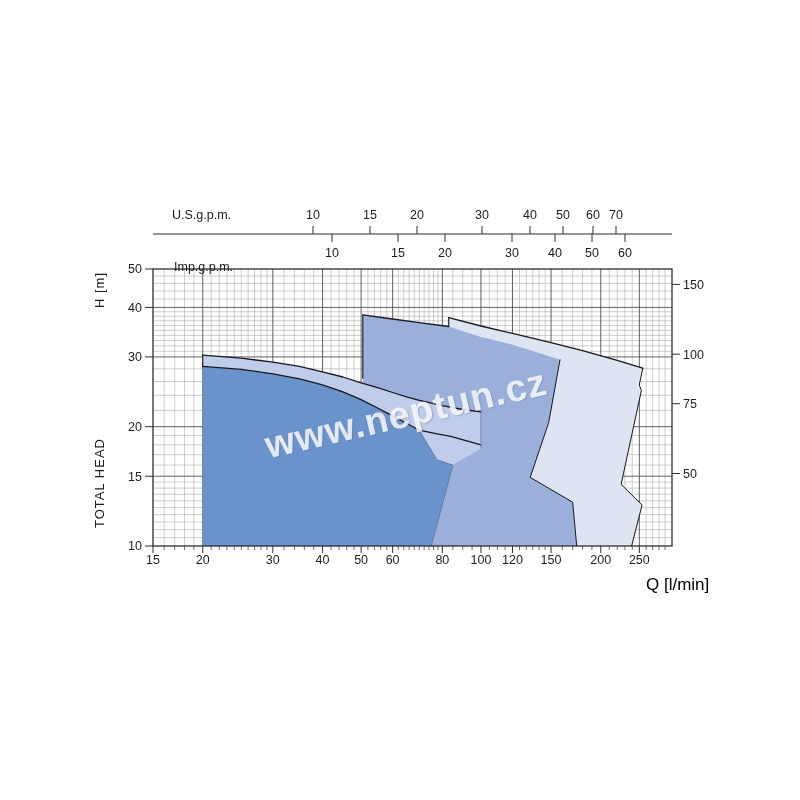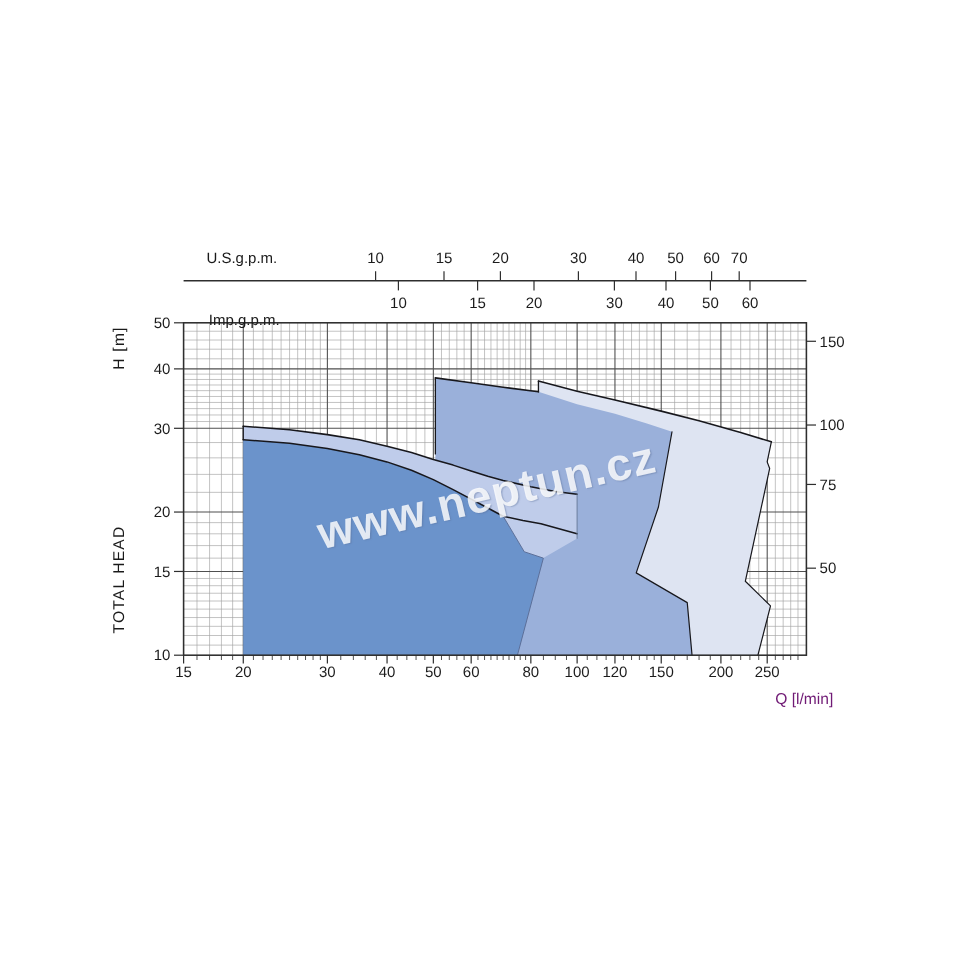--- a/index.html
+++ b/index.html
@@ -2,21 +2,21 @@
 <html><head>
 <meta charset="utf-8">
 <style>
   html,body{margin:0;padding:0;background:#fff;}
   .page{position:relative;width:800px;height:800px;background:#ffffff;overflow:hidden;
         font-family:"Liberation Sans",sans-serif;}
   #chart-svg{position:absolute;left:0;top:0;}
   svg text{font-family:"Liberation Sans",sans-serif;font-size:12.5px;fill:#1c1c1c;}
   .abs{position:absolute;white-space:nowrap;}
   .scale-title{font-size:12.5px;color:#1a1a1a;}
-  .axis-title{font-size:13px;color:#701a75;}
+  .axis-title{font-size:17px;color:#000000;}
   .vlabel{position:absolute;white-space:nowrap;transform:translate(-50%,-50%) rotate(-90deg);
           font-size:13px;color:#1a1a1a;letter-spacing:1px;}
   .watermark{position:absolute;left:406px;top:414px;white-space:nowrap;
              transform:translate(-50%,-50%) rotate(-13deg);
              font-size:38px;font-weight:bold;letter-spacing:1px;
              text-shadow:1px 1px 1px rgba(90,110,150,0.35);z-index:5;}
 </style>
 </head>
 <body>
 

